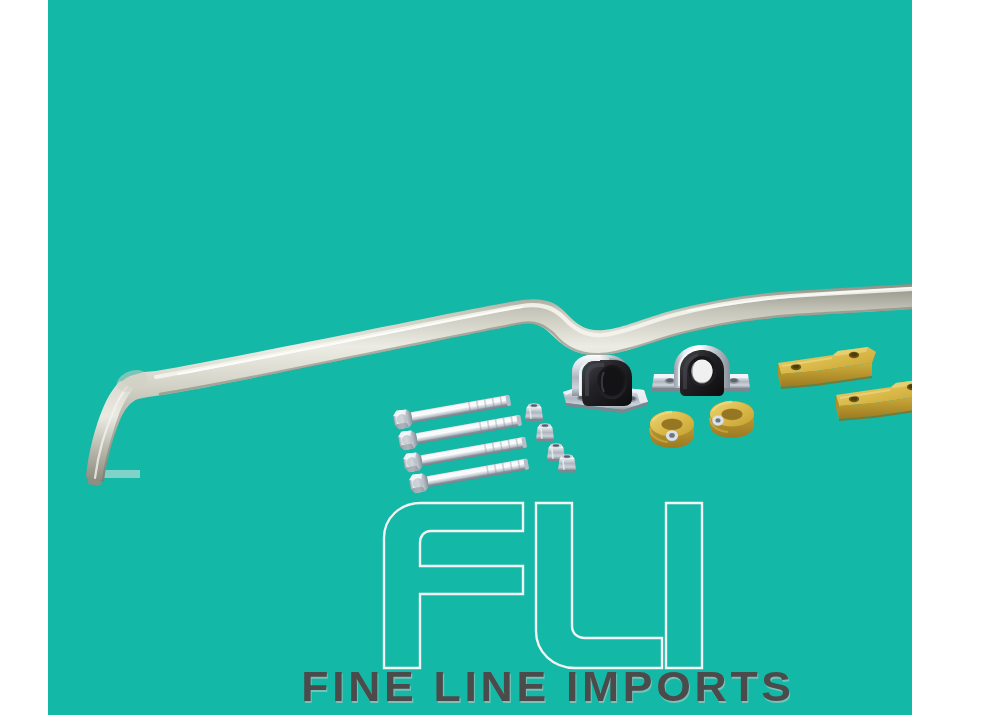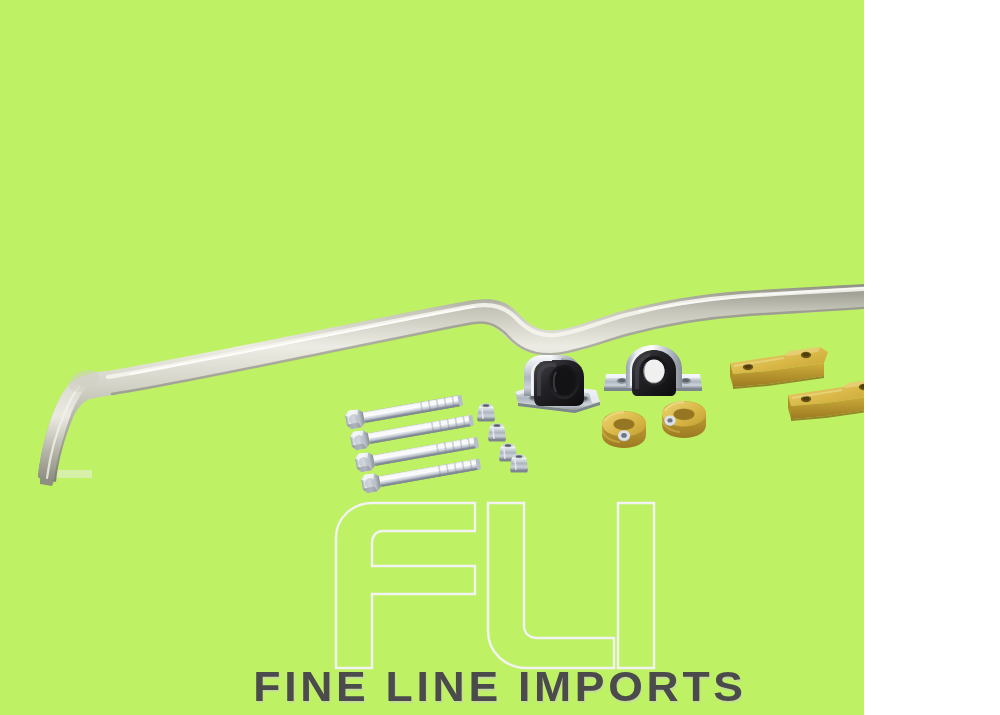--- a/index.html
+++ b/index.html
@@ -5,23 +5,24 @@
 <style>
   html, body {
     margin: 0;
     padding: 0;
     background: #ffffff;
   }
   #stage {
     position: relative;
     width: 864px;
     height: 715px;
-    background: #bef264;
+    background: #14b8a6;
     overflow: hidden;
     font-family: "Liberation Sans", sans-serif;
+    margin-left: 48px;
   }
 
   
   #watermark-logo {
     position: absolute;
     left: 325px;
     top: 498px;
     width: 360px;
     height: 172px;
     pointer-events: none;

